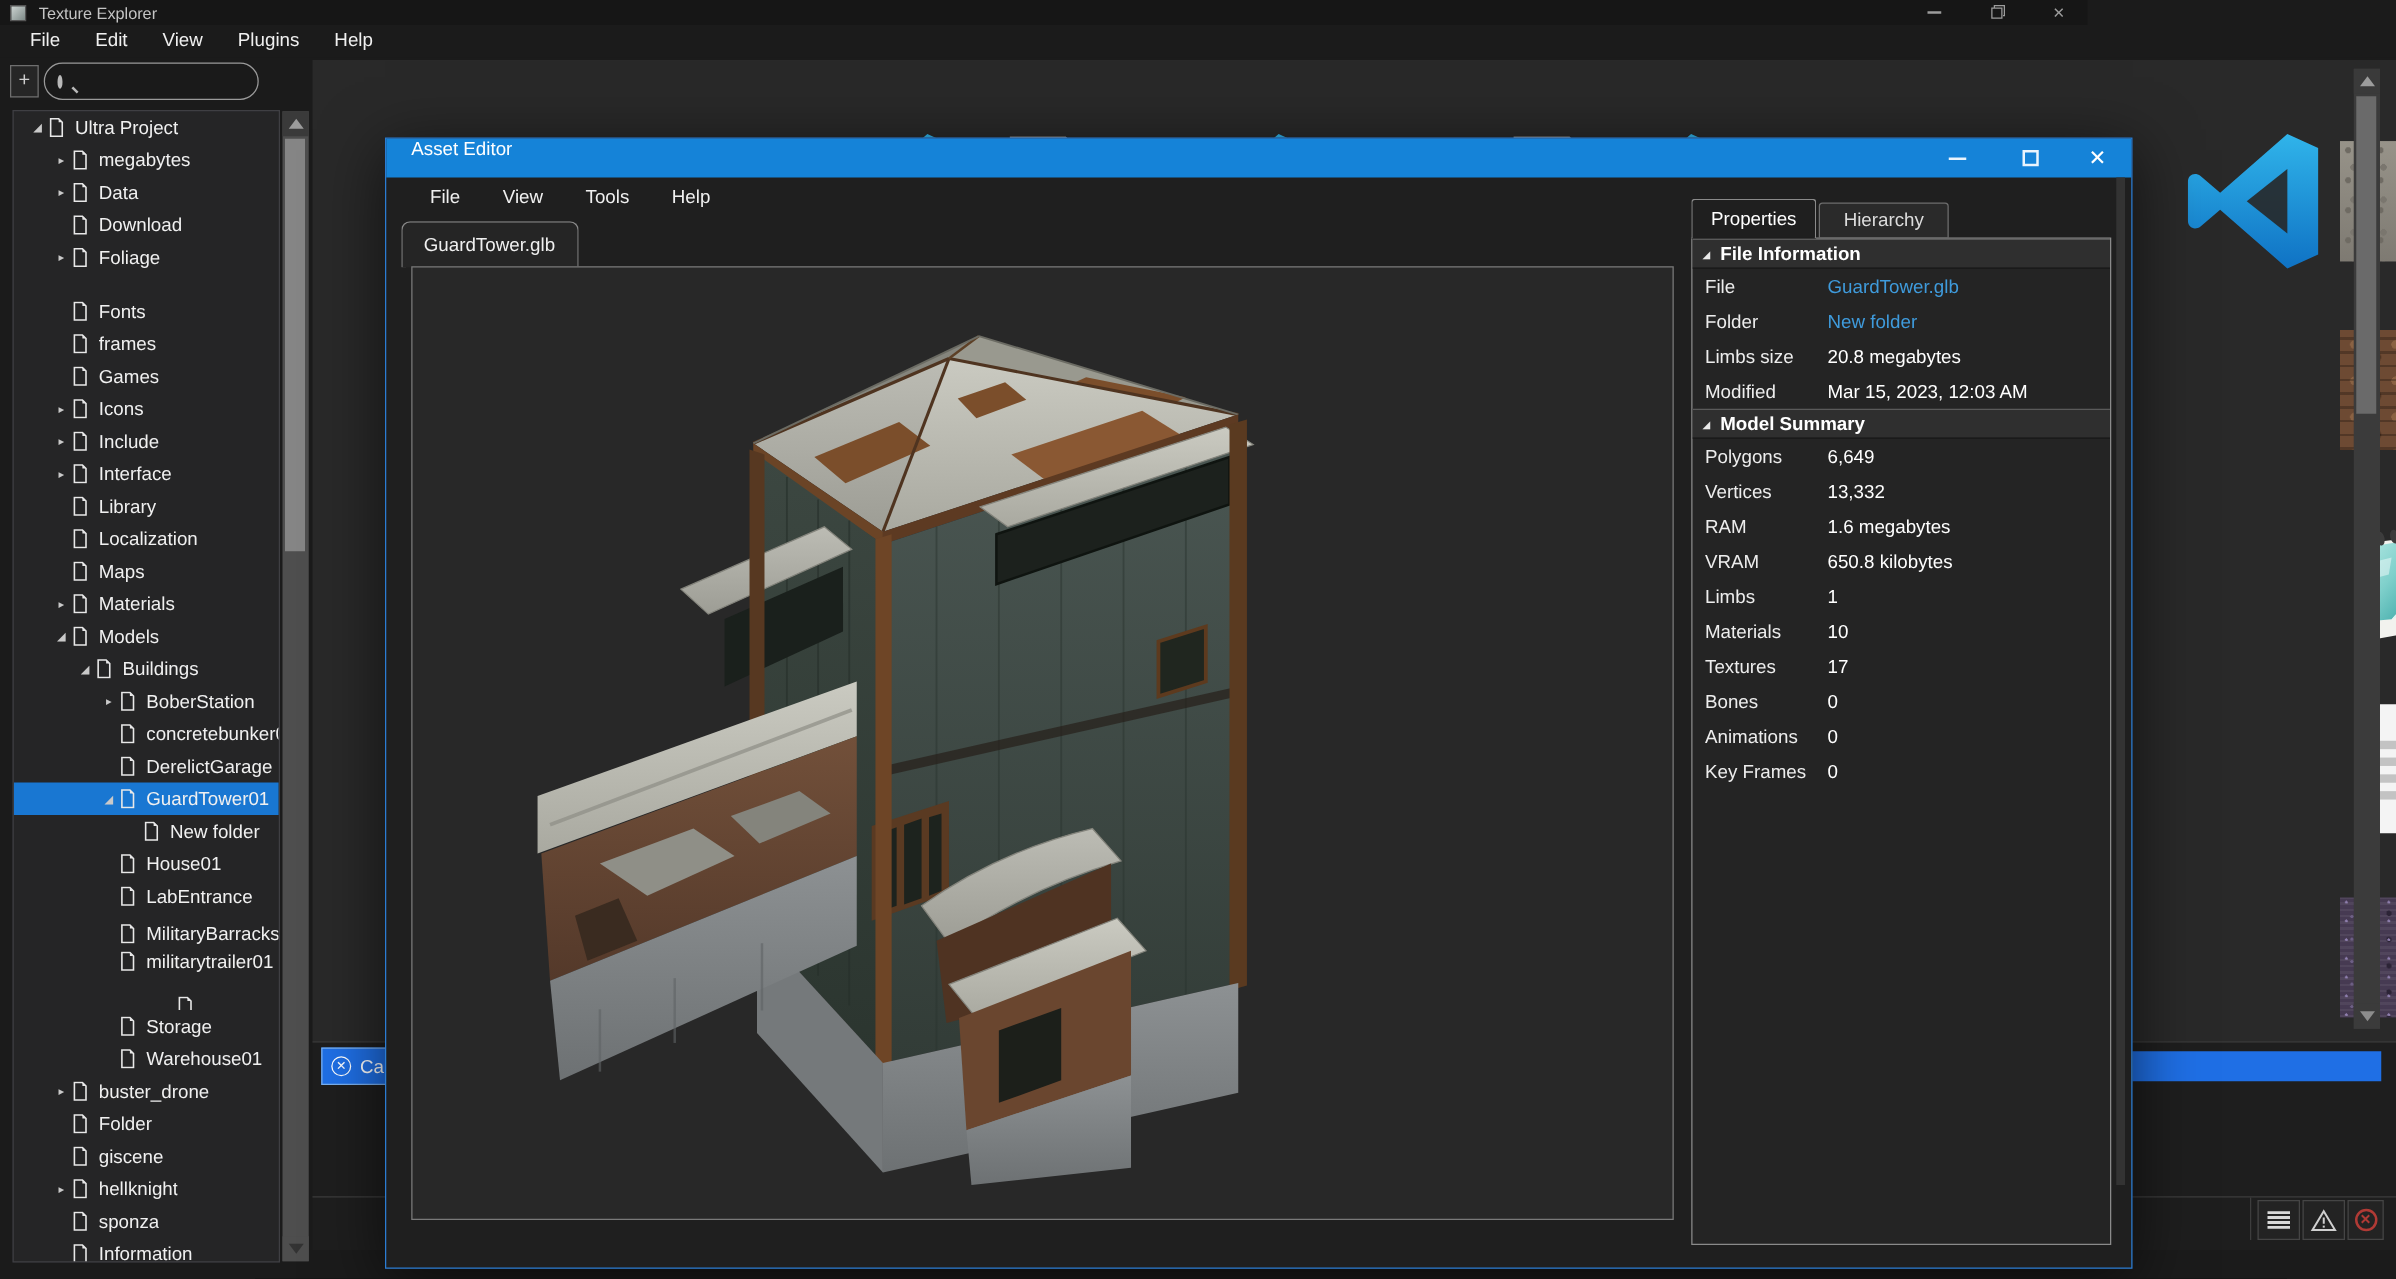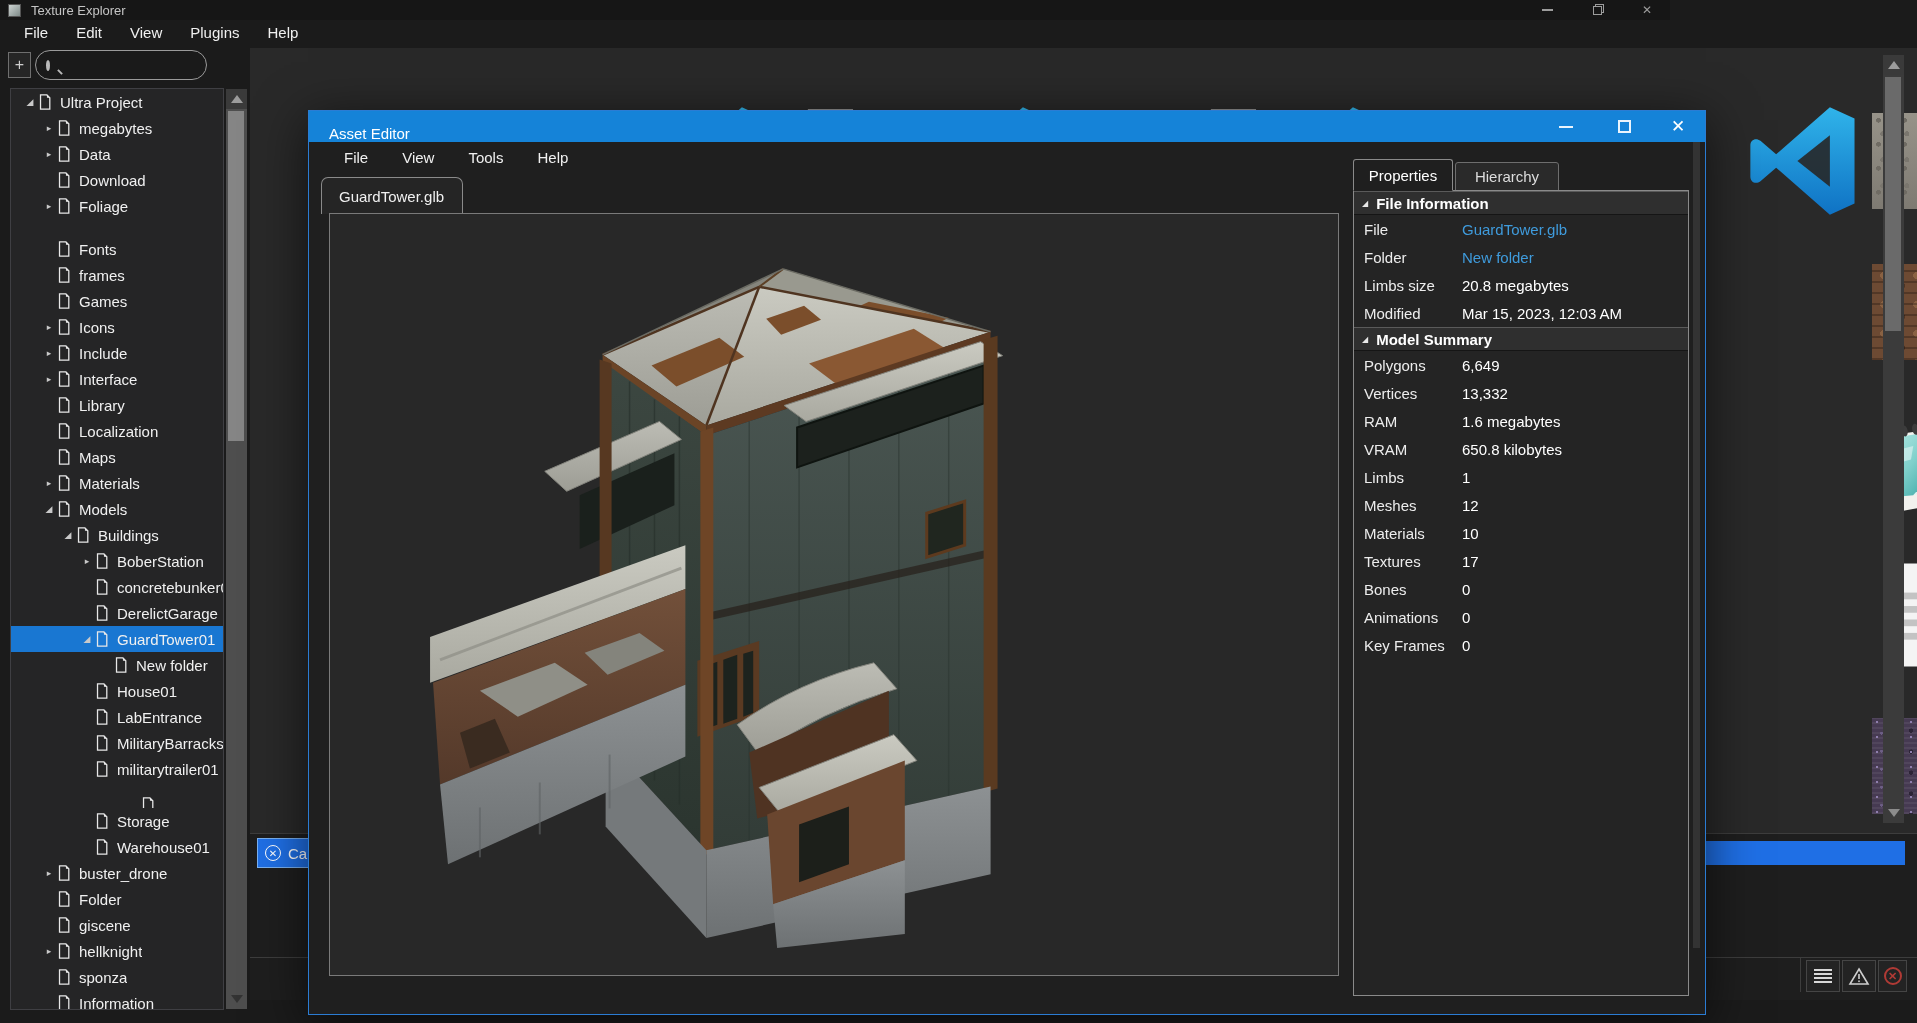--- a/index.html
+++ b/index.html
@@ -60,21 +60,21 @@
   .status-sep{position:absolute;left:1550px;top:0;width:1px;height:34px;background:#3d3d3d;}
   .sq-btn{position:absolute;top:2px;width:34px;height:32px;background:#232323;border:1px solid #454545;display:flex;align-items:center;justify-content:center;}
   .lines-glyph{width:18px;height:14px;background:repeating-linear-gradient(0deg,#d8d8d8 0 2px,transparent 2px 4px);}
   .err-glyph{width:18px;height:18px;border:2px solid #b03a35;border-radius:50%;color:#b03a35;font-size:11px;line-height:15px;text-align:center;font-weight:bold;}
 
   .cancel-btn{position:absolute;left:257px;top:838px;width:86px;height:30px;background:#1f6fe5;border:1px solid #79b0f0;color:#fff;display:flex;align-items:center;gap:7px;padding-left:7px;font-size:15px;overflow:hidden;z-index:2;}
   .cancel-ico{width:16px;height:16px;border:1px solid #fff;border-radius:50%;font-size:10px;line-height:15px;text-align:center;flex:0 0 16px;}
 
   
   .ae-window{position:absolute;left:308px;top:110px;width:1398px;height:905px;background:#1f1f1f;border:1px solid #2b7cd3;box-shadow:0 10px 48px rgba(0,0,0,.6);z-index:10;}
-  .ae-titlebar{position:absolute;left:0;top:0;width:100%;height:31px;background:#1583d8;display:flex;align-items:flex-end;}
+  .ae-titlebar{position:absolute;left:0;top:0;width:100%;height:31px;background:#1583d8;display:flex;align-items:flex-start;}
   .ae-title{margin-left:20px;color:#fff;font-size:15px;}
   .ae-btn{position:absolute;top:2px;width:38px;height:27px;display:flex;align-items:center;justify-content:center;color:#fff;}
   .ae-btn .min{display:block;width:14px;height:2px;background:#eaf4fd;}
   .ae-btn .max{display:block;width:13px;height:13px;border:2px solid #eaf4fd;}
   .ae-btn .cls{font-size:17px;color:#fff;line-height:1;}
   .ae-menubar{position:absolute;left:0;top:31px;width:100%;height:31px;display:flex;align-items:center;padding-left:18px;}
   .ae-menu-item{padding:0 17px;font-size:15px;color:#f0f0f0;}
   .doc-tab{position:absolute;left:12px;top:66px;width:142px;height:37px;background:#252525;border:1px solid #8a8a8a;border-bottom:none;border-radius:7px 7px 0 0;color:#f0f0f0;font-size:15px;display:flex;align-items:center;padding-left:17px;}
   .viewport{position:absolute;left:20px;top:102px;width:1010px;height:763px;background:#282828;border:1px solid #7a7a7a;}
   .viewport svg{display:block;width:100%;height:100%;}
@@ -501,21 +501,21 @@
       </div>
       <div class="tree-row" style="padding-left: 69px;">
         <span class="expander"></span>
         <span class="tree-icon">
           <svg viewBox="0 0 100 100">
             <use href="#sym-page"></use>
           </svg>
         </span>
         <span class="tree-label">LabEntrance</span>
       </div>
-      <div class="tree-row" style="padding-left: 69px;">
+      <div class="tree-row" style="padding-left: 69px; align-items: flex-end;">
         <span class="expander"></span>
         <span class="tree-icon">
           <svg viewBox="0 0 100 100">
             <use href="#sym-page"></use>
           </svg>
         </span>
         <span class="tree-label">MilitaryBarracks</span>
       </div>
       <div class="tree-row" style="padding-left: 69px;">
         <span class="expander"></span>
@@ -789,24 +789,20 @@
               <span class="prop-label">RAM</span>
               <span class="prop-value">1.6 megabytes</span>
             </div>
             <div class="prop-row">
               <span class="prop-label">VRAM</span>
               <span class="prop-value">650.8 kilobytes</span>
             </div>
             <div class="prop-row">
               <span class="prop-label">Limbs</span>
               <span class="prop-value">1</span>
-            </div>
-            <div class="prop-row">
-              <span class="prop-label">Meshes</span>
-              <span class="prop-value">12</span>
             </div>
             <div class="prop-row">
               <span class="prop-label">Materials</span>
               <span class="prop-value">10</span>
             </div>
             <div class="prop-row">
               <span class="prop-label">Textures</span>
               <span class="prop-value">17</span>
             </div>
             <div class="prop-row">

